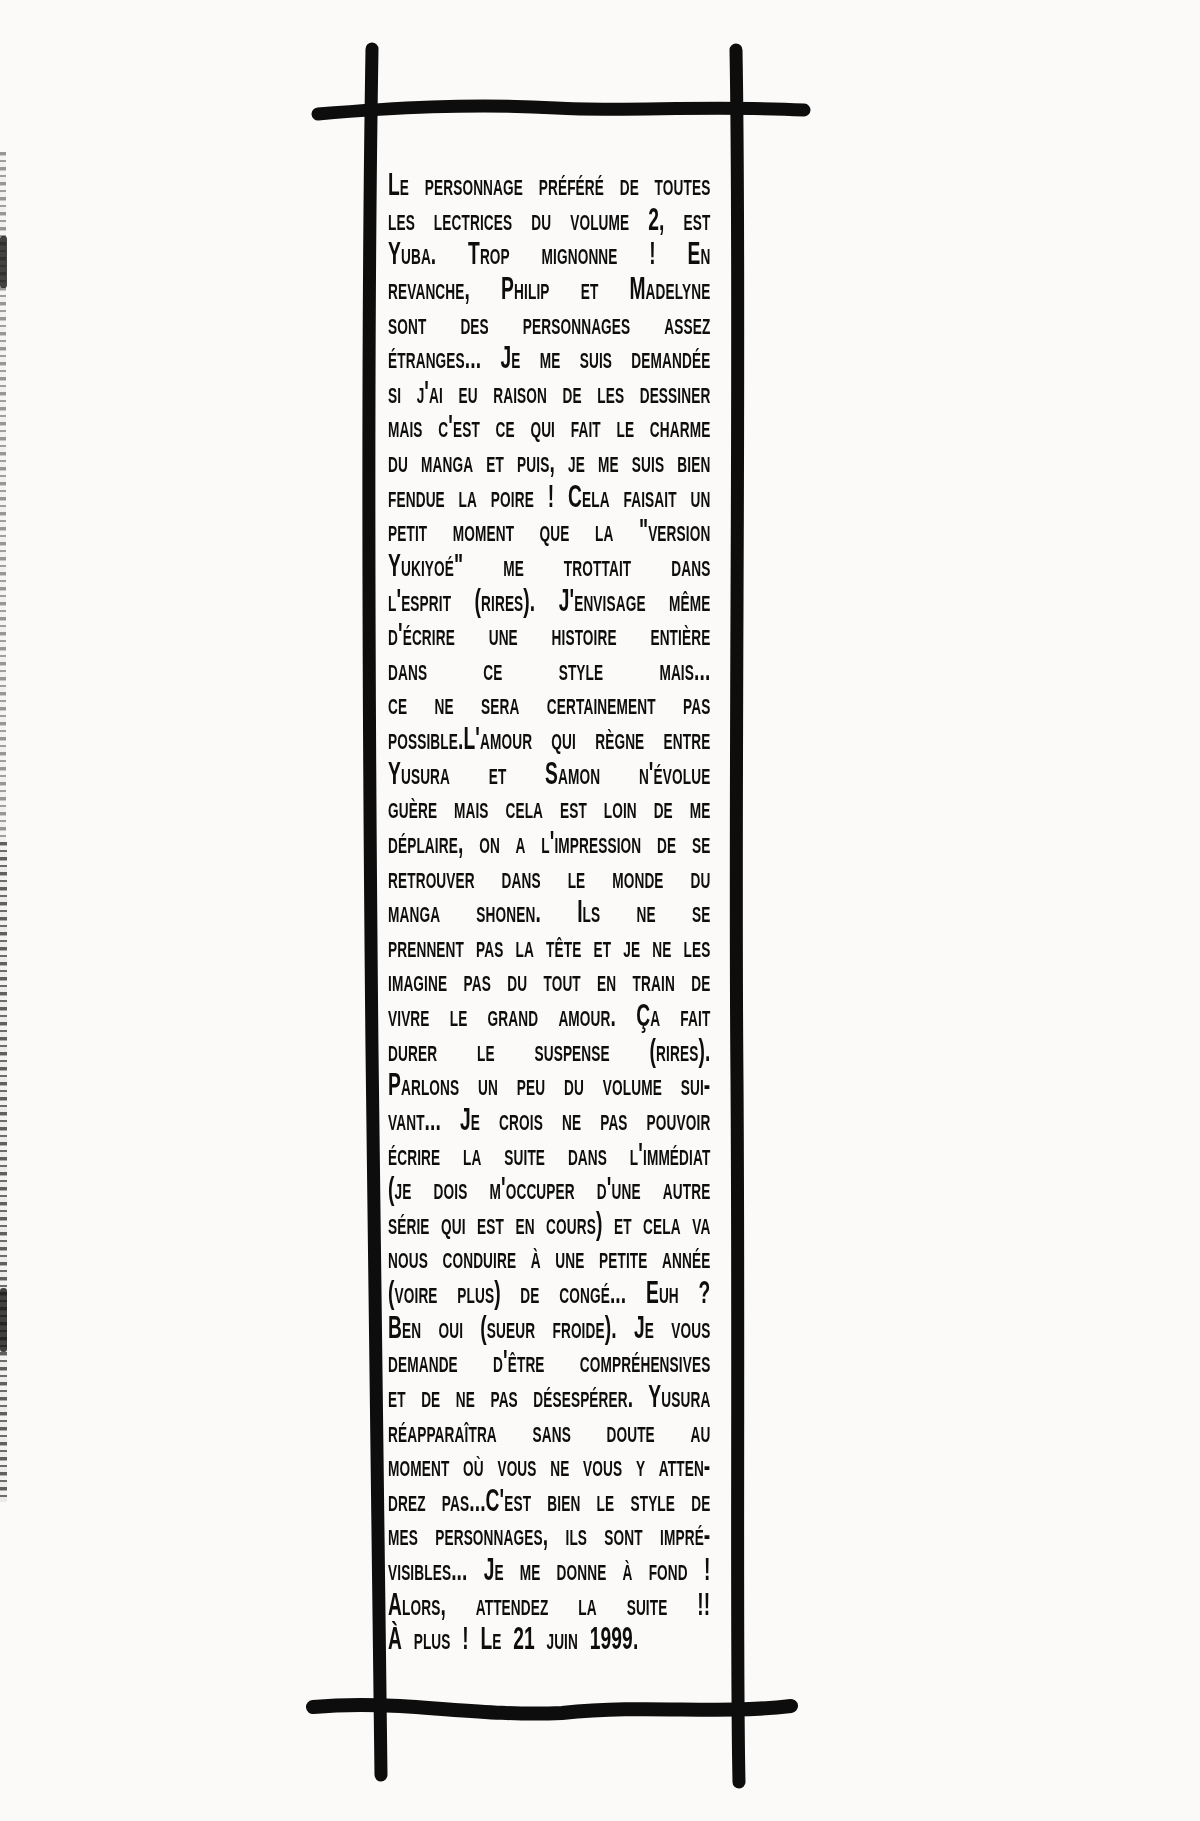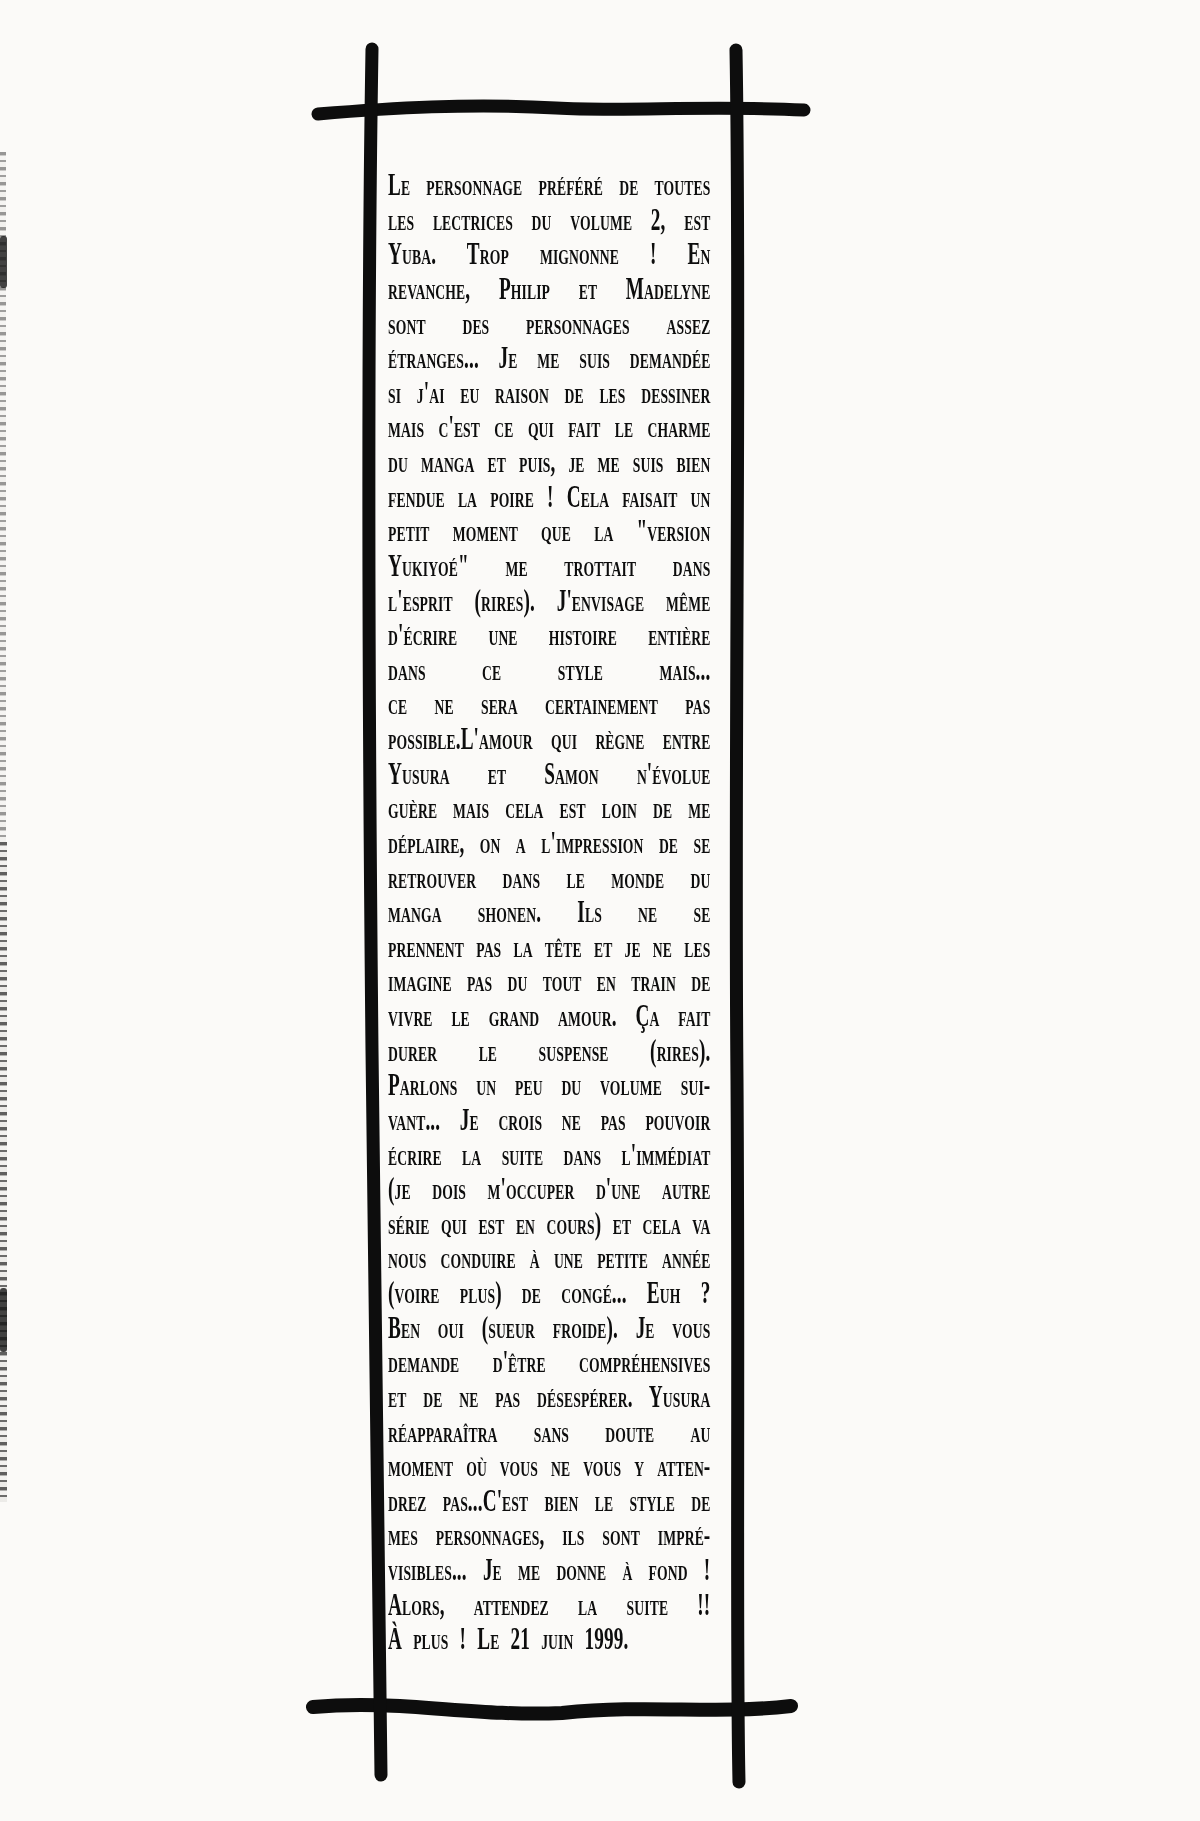--- a/index.html
+++ b/index.html
@@ -5,21 +5,21 @@
   :root{
     --paper:#fbfaf8;
     --ink:#0d0d0d;
   }
   html,body{margin:0;padding:0;}
   body{
     width:1200px;height:1821px;position:relative;overflow:hidden;
     background:var(--paper);
     font-family:"Liberation Sans", sans-serif;
   }
-  .page{position:absolute;inset:0;font-family:Liberation Serif, serif;}
+  .page{position:absolute;inset:0;}
   
   .frame-svg{position:absolute;left:0;top:0;width:1200px;height:1821px;}
   .frame-svg path{fill:none;stroke:var(--ink);stroke-linecap:round;}
   
   .edge-noise{
     position:absolute;left:0;width:6px;
     background:repeating-linear-gradient(180deg,
       #1c1c1c 0 3px, #8f8f8d 3px 4px, #efeeec 4px 8px,
       #2e2e2e 8px 10px, #e6e5e2 10px 15px);
   }

